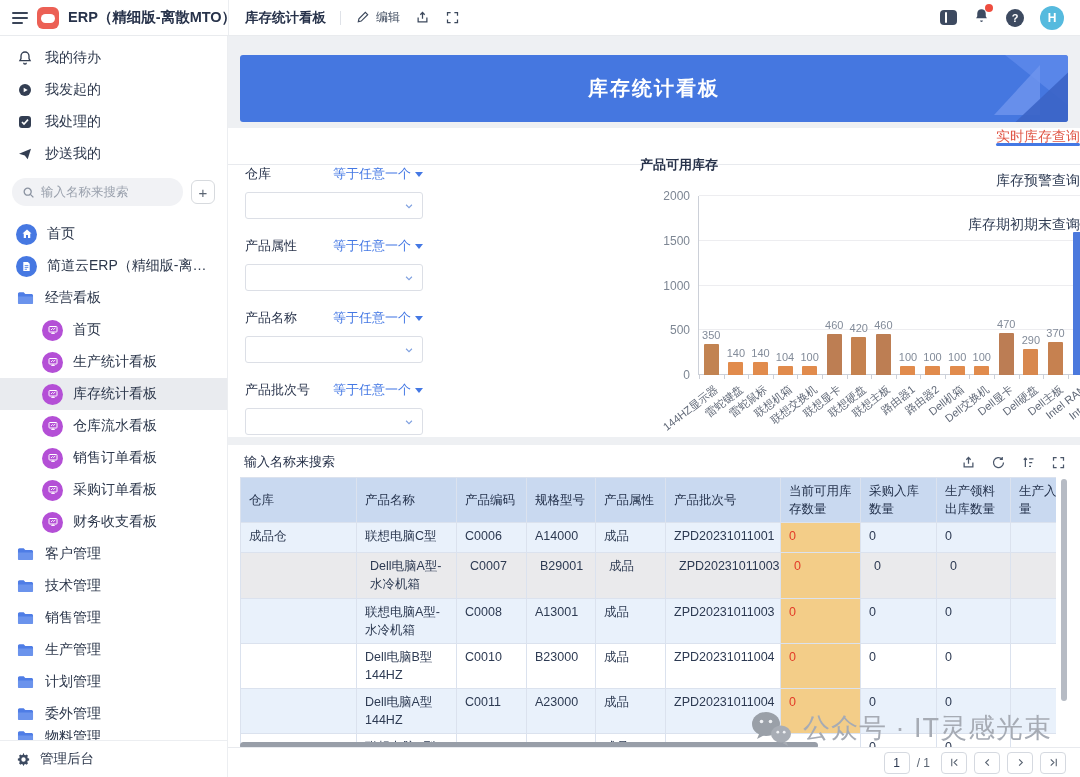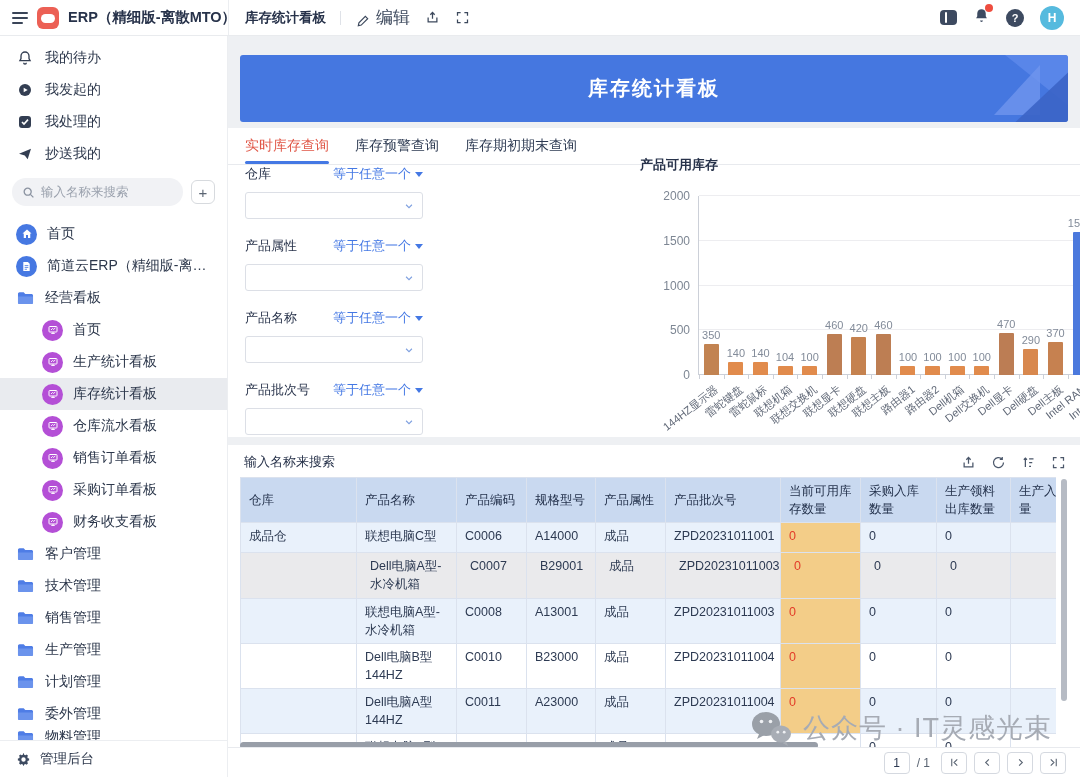--- a/index.html
+++ b/index.html
@@ -13,21 +13,21 @@
   .hamburger { width:16px; display:flex; flex-direction:column; gap:3px; cursor:pointer; }
   .hamburger span { height:2px; background:#3a4558; border-radius:1px; }
   .hamburger span:nth-child(2){ width:16px;} .hamburger span:nth-child(1){ width:16px;} .hamburger span:nth-child(3){ width:11px;}
   .logo { width:22px; height:22px; border-radius:6px; background:#ec6055; position:relative; flex:none; }
   .logo::after { content:""; position:absolute; left:4px; top:7px; width:14px; height:9px; background:#fff; border-radius:5px; }
   .app-title { font-size:14.5px; font-weight:bold; color:#27324a; white-space:nowrap; }
   .topbar-page { flex:1; display:flex; align-items:center; gap:14px; padding-left:16px;
     border-left:1px solid #eceef1; height:100%; }
   .page-tab { font-size:13.5px; font-weight:bold; color:#27324a; }
   .tb-divider { width:1px; height:14px; background:#dfe2e8; }
-  .tb-action { display:flex; align-items:flex-end; gap:5px; font-size:17px; color:#3c485c; cursor:pointer; }
+  .tb-action { display:flex; align-items:flex-start; gap:5px; font-size:12px; color:#3c485c; cursor:pointer; }
   .tb-icon { width:16px; height:16px; display:inline-flex; align-items:center; justify-content:center; }
   .topbar-right { display:flex; align-items:center; gap:16px; padding-right:16px; }
   .bell-wrap { position:relative; }
   .red-dot { position:absolute; top:-3px; right:-3px; width:8px; height:8px; border-radius:50%; background:#ee4d3f; }
   .help-circle { width:18px; height:18px; border-radius:50%; background:#3d4a60; color:#fff; font-size:11px;
     display:flex; align-items:center; justify-content:center; font-weight:bold; }
   .avatar { width:24px; height:24px; border-radius:50%; background:#56bade; color:#fff; font-size:12px;
     display:flex; align-items:center; justify-content:center; font-weight:bold; }
   .book-icon { width:17px; height:15px; background:#3d4a60; border-radius:4px; position:relative; }
   .book-icon::after { content:""; position:absolute; left:5px; top:2px; bottom:2px; width:2px; background:#fff; border-radius:1px; }
@@ -63,21 +63,21 @@
     border-radius:3px; overflow:hidden; display:flex; align-items:center; justify-content:center; }
   .banner-title { color:#fff; font-size:20px; font-weight:bold; letter-spacing:2px; }
   .deco1 { position:absolute; right:0; top:0; width:90px; height:67px; background:#5d88ea;
     clip-path:polygon(100% 0, 30% 0, 100% 75%); opacity:.85; }
   .deco2 { position:absolute; right:0; bottom:0; width:70px; height:55px; background:#3b64c6;
     clip-path:polygon(100% 100%, 25% 100%, 100% 10%); opacity:.9; }
   .deco3 { position:absolute; right:28px; top:10px; width:46px; height:50px; background:#6f95ee;
     clip-path:polygon(0 100%, 100% 0, 100% 100%); opacity:.8; }
 
   .card-top { position:absolute; left:0; right:0; top:92px; height:309px; background:#fff; }
-  .tabs { height:37px; border-bottom:1px solid #e8eaee; display:flex; align-items:flex-end; padding-left:17px; gap:26px; }
+  .tabs { height:37px; border-bottom:1px solid #e8eaee; display:flex; align-items:flex-end; padding-left:17px; gap:26px;flex-direction:column; }
   .tab { font-size:14px; color:#2d3a52; height:100%; display:flex; align-items:center; position:relative; cursor:pointer; }
   .tab.active { color:#e05747; }
   .tab.active::after { content:""; position:absolute; left:0; right:0; bottom:0; height:3px; background:#4478e4; border-radius:2px; }
 
   .filters { position:absolute; left:17px; top:37px; width:178px; }
   .filter-group { position:absolute; left:0; width:178px; }
   .filter-head { display:flex; justify-content:space-between; align-items:center; width:178px; }
   .filter-label { font-size:13px; color:#27324a; }
   .filter-op { font-size:13px; color:#4478e4; display:flex; align-items:center; gap:4px; cursor:pointer; }
   .caret-down { width:0; height:0; border-left:4.5px solid transparent; border-right:4.5px solid transparent;

